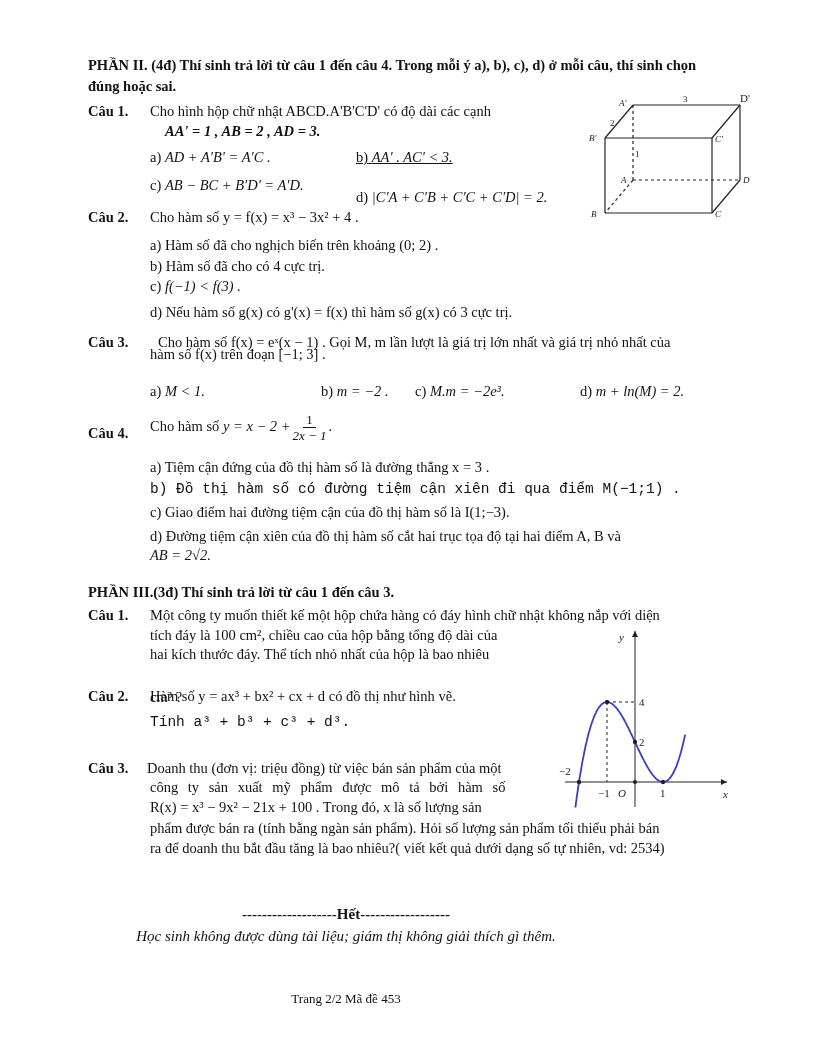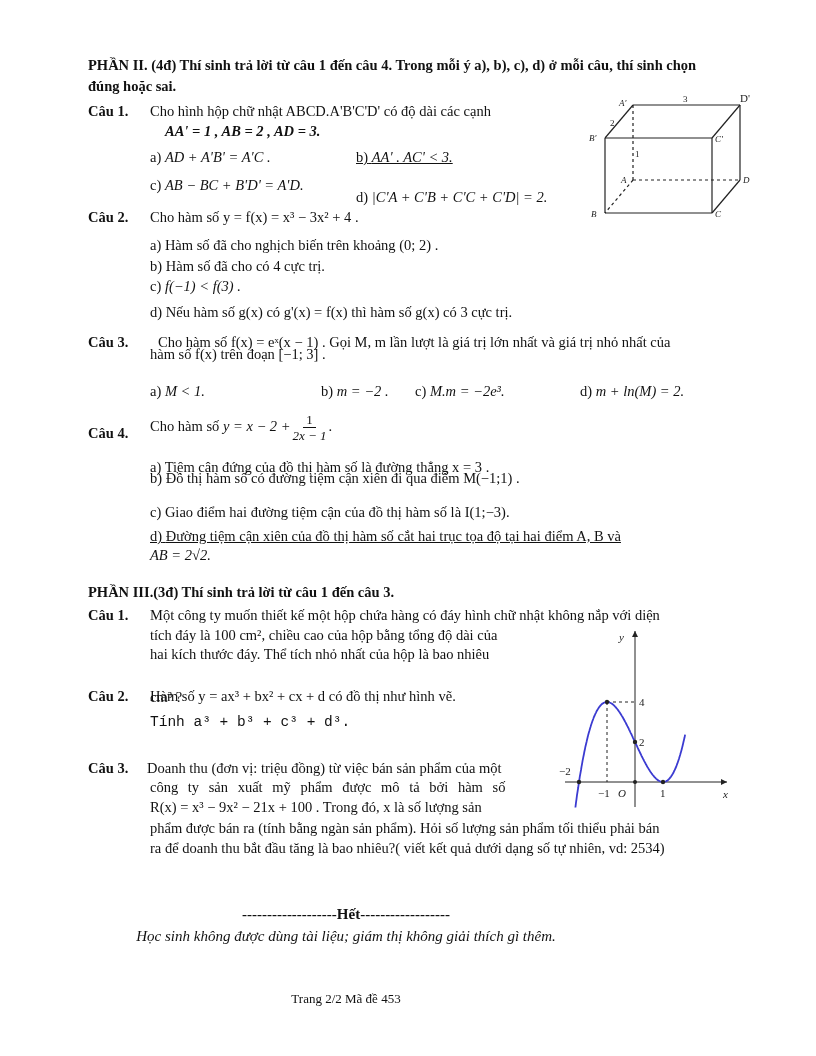--- a/index.html
+++ b/index.html
@@ -117,29 +117,29 @@
   <span>Cho hàm số</span>
   <span class="math">y = x − 2 +</span><span class="frac">
       <span class="num">1</span>
       <span class="math">2x − 1</span>
     </span><span>.</span>
 </div>
 <div class="abs" style="top:459px; left:150px;">
   <span>a)</span>
   <span>Tiệm cận đứng của đồ thị hàm số  là đường thẳng  x = 3 .</span>
 </div>
-<div class="abs" style="top:470px; left:150px;">
+<div class="abs" style="top:481px; left:150px;font-family:Liberation Mono, monospace;">
   <span>b)</span>
   <span>Đồ thị hàm số  có đường tiệm cận xiên đi qua điểm  M(−1;1) .</span>
 </div>
 <div class="abs" style="top:504px; left:150px;">
   <span>c)</span>
   <span>Giao điểm hai đường tiệm cận của đồ thị hàm số  là  I(1;−3).</span>
 </div>
-<div class="abs" style="top:528px; left:150px;text-decoration:underline;">
+<div class="abs" style="top:528px; left:150px;">
   <span>d)</span>
   <span>Đường tiệm cận xiên của đồ thị hàm số  cắt hai trục tọa độ tại hai điểm A, B và</span>
 </div>
 <div class="abs math" style="top:547px; left:150px;">AB = 2√2.</div>
 
 <div class="abs sec" style="top:582px;">PHẦN III.(3đ) Thí sinh trả lời từ câu 1 đến câu 3.</div>
 
 <div class="abs qlabel" style="top:607px;">Câu 1.</div>
 <div class="abs" style="top:607px; left:150px;">Một công ty muốn thiết kế một hộp chứa hàng có đáy hình chữ nhật không nắp với diện</div>
 <div class="abs" style="top:627px; left:150px;">tích đáy là 100 cm², chiều cao của hộp bằng tổng độ dài của</div>

